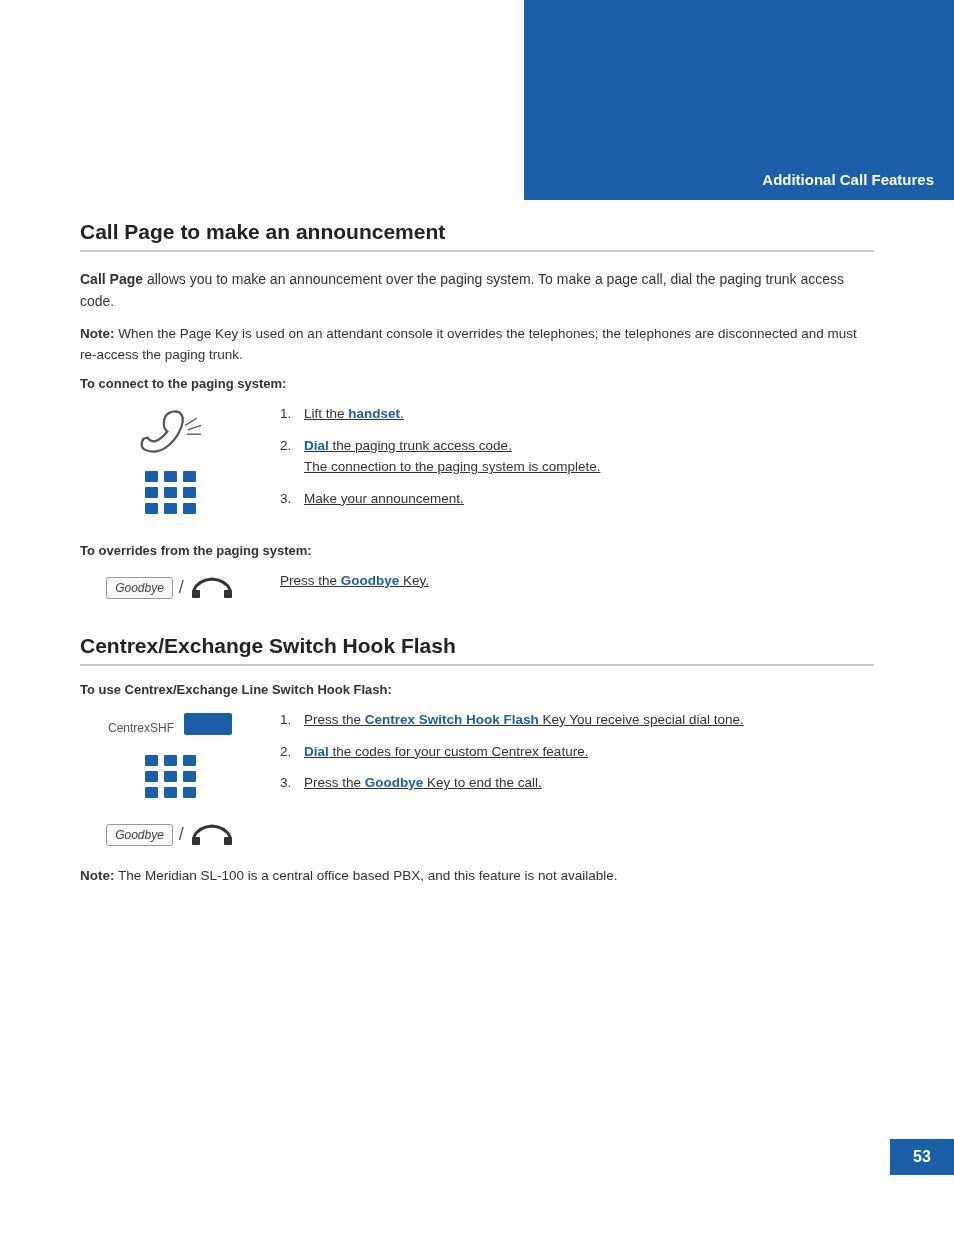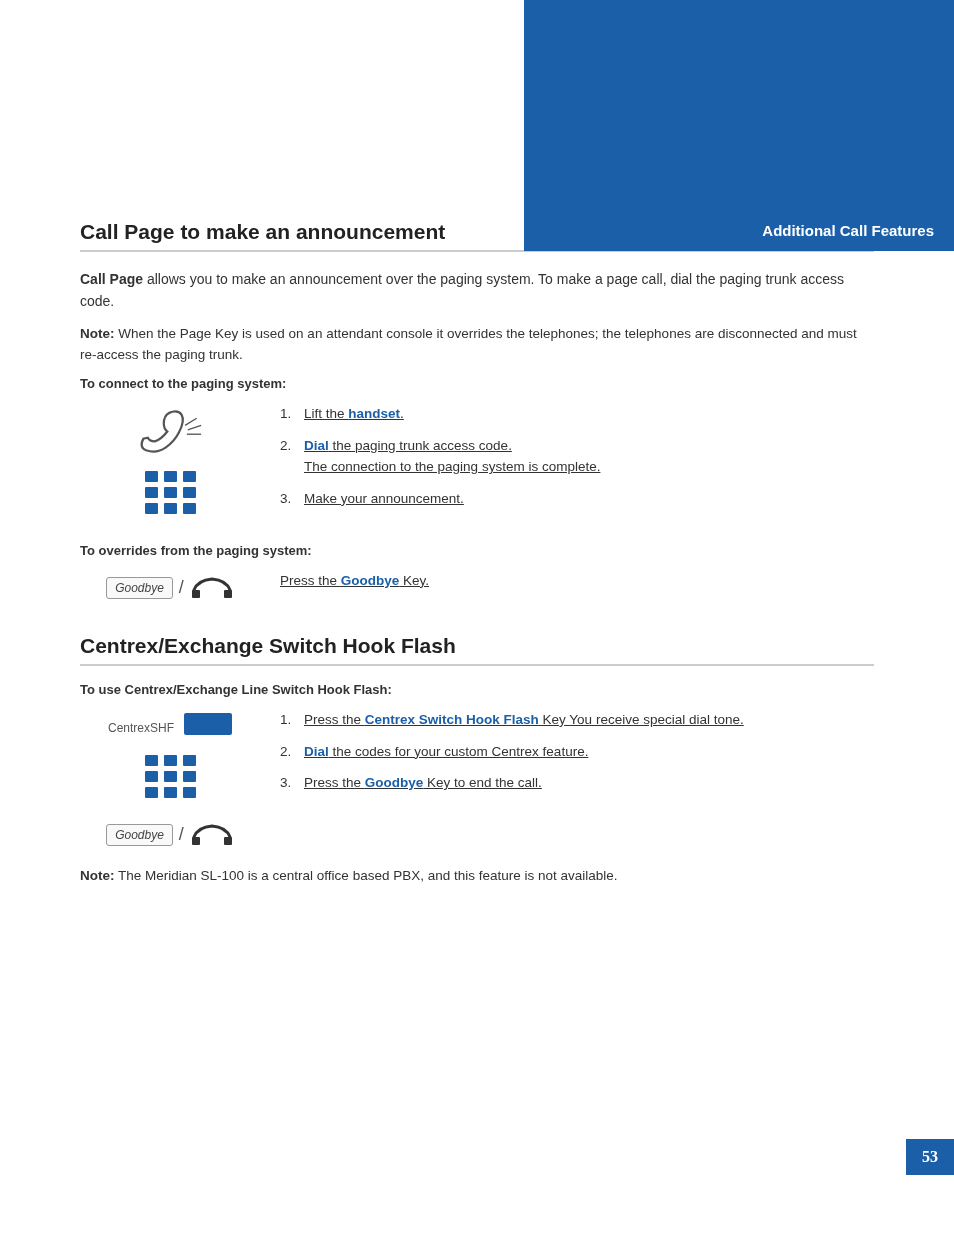--- a/index.html
+++ b/index.html
@@ -12,21 +12,21 @@
       color: #333333;
       position: relative;
     }
 
     
     .header-banner {
       position: absolute;
       top: 0;
       right: 0;
       width: 430px;
-      height: 251px;
+      height: 200px;
       background-color: #1a5fa8;
       display: flex;
       align-items: flex-end;
       justify-content: flex-end;
       padding: 12px 20px;
     }
 
     .header-title {
       color: #ffffff;
       font-size: 15px;
@@ -181,30 +181,29 @@
       height: 22px;
       background: #1a5fa8;
       border-radius: 2px;
     }
 
     
     .page-number-badge {
       position: absolute;
       bottom: 60px;
       right: 0;
-      width: 48px;
+      width: 64px;
       height: 36px;
       background-color: #1a5fa8;
       color: #ffffff;
       font-size: 16px;
       font-weight: bold;
       display: flex;
       align-items: center;
       justify-content: center;
-      font-family: Liberation Serif, serif;
     }
 
     
     .note-text {
       font-size: 13.5px;
       line-height: 1.6;
       margin-bottom: 10px;
     }
   </style>
 </head>

